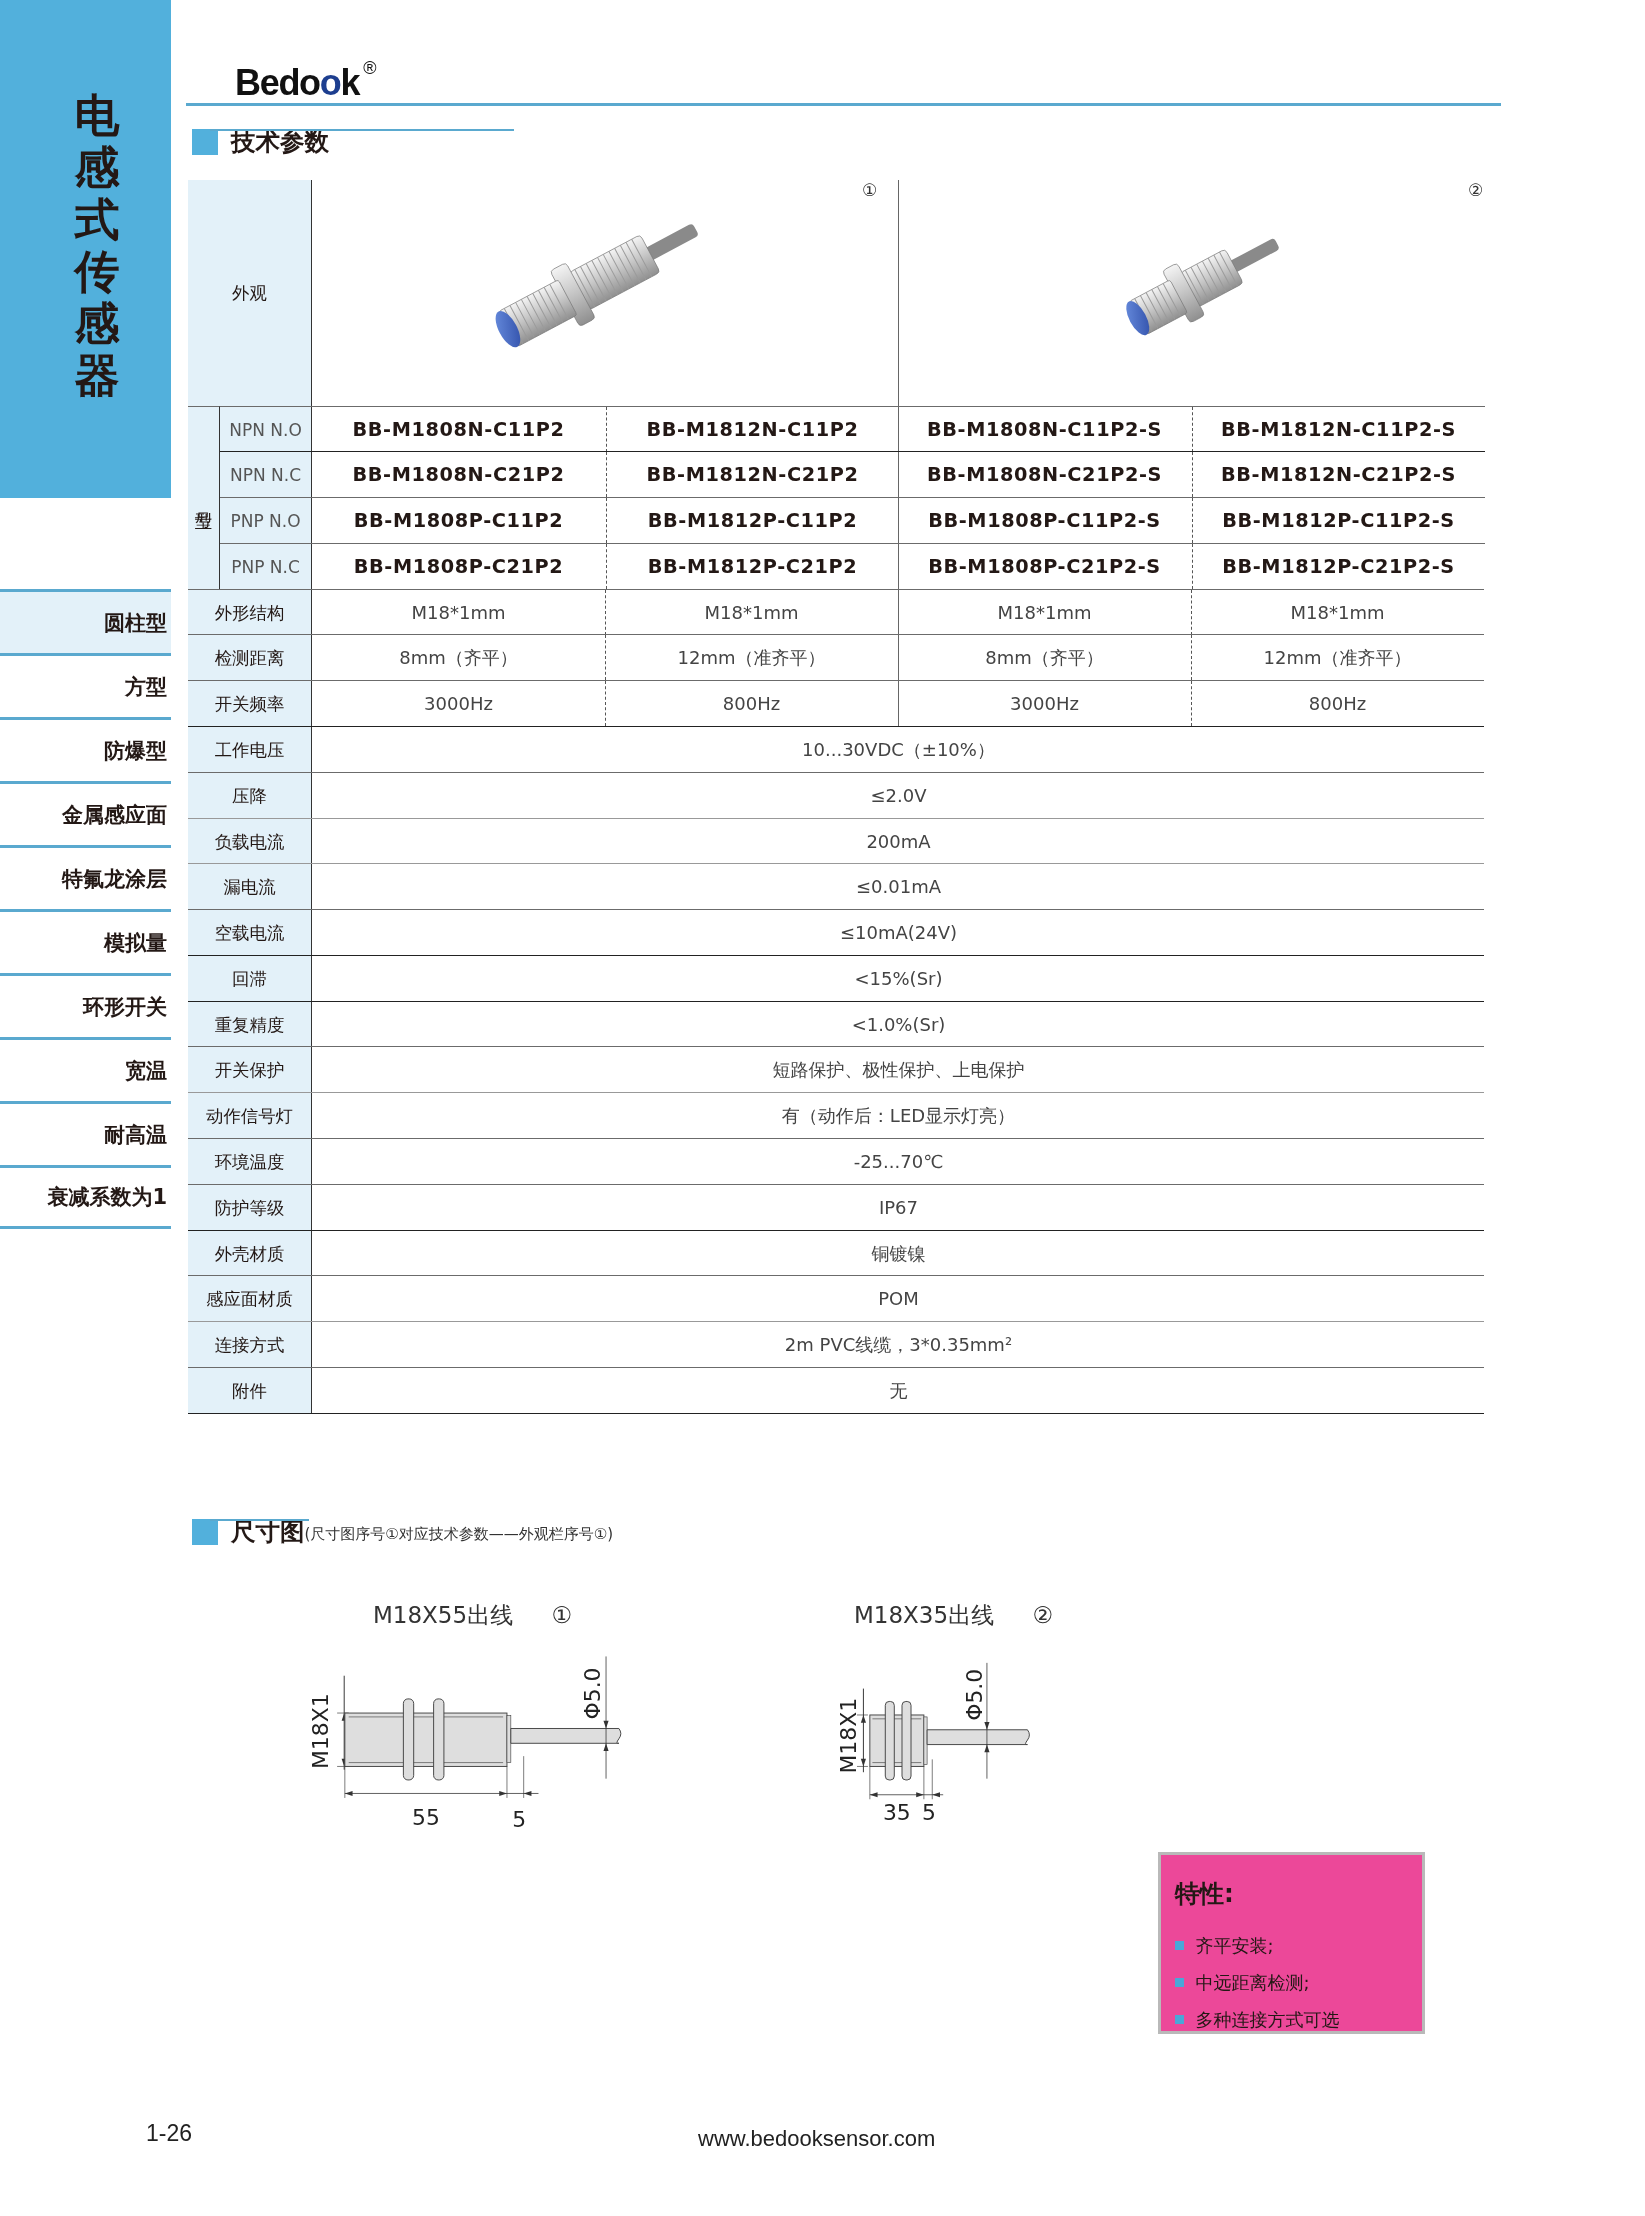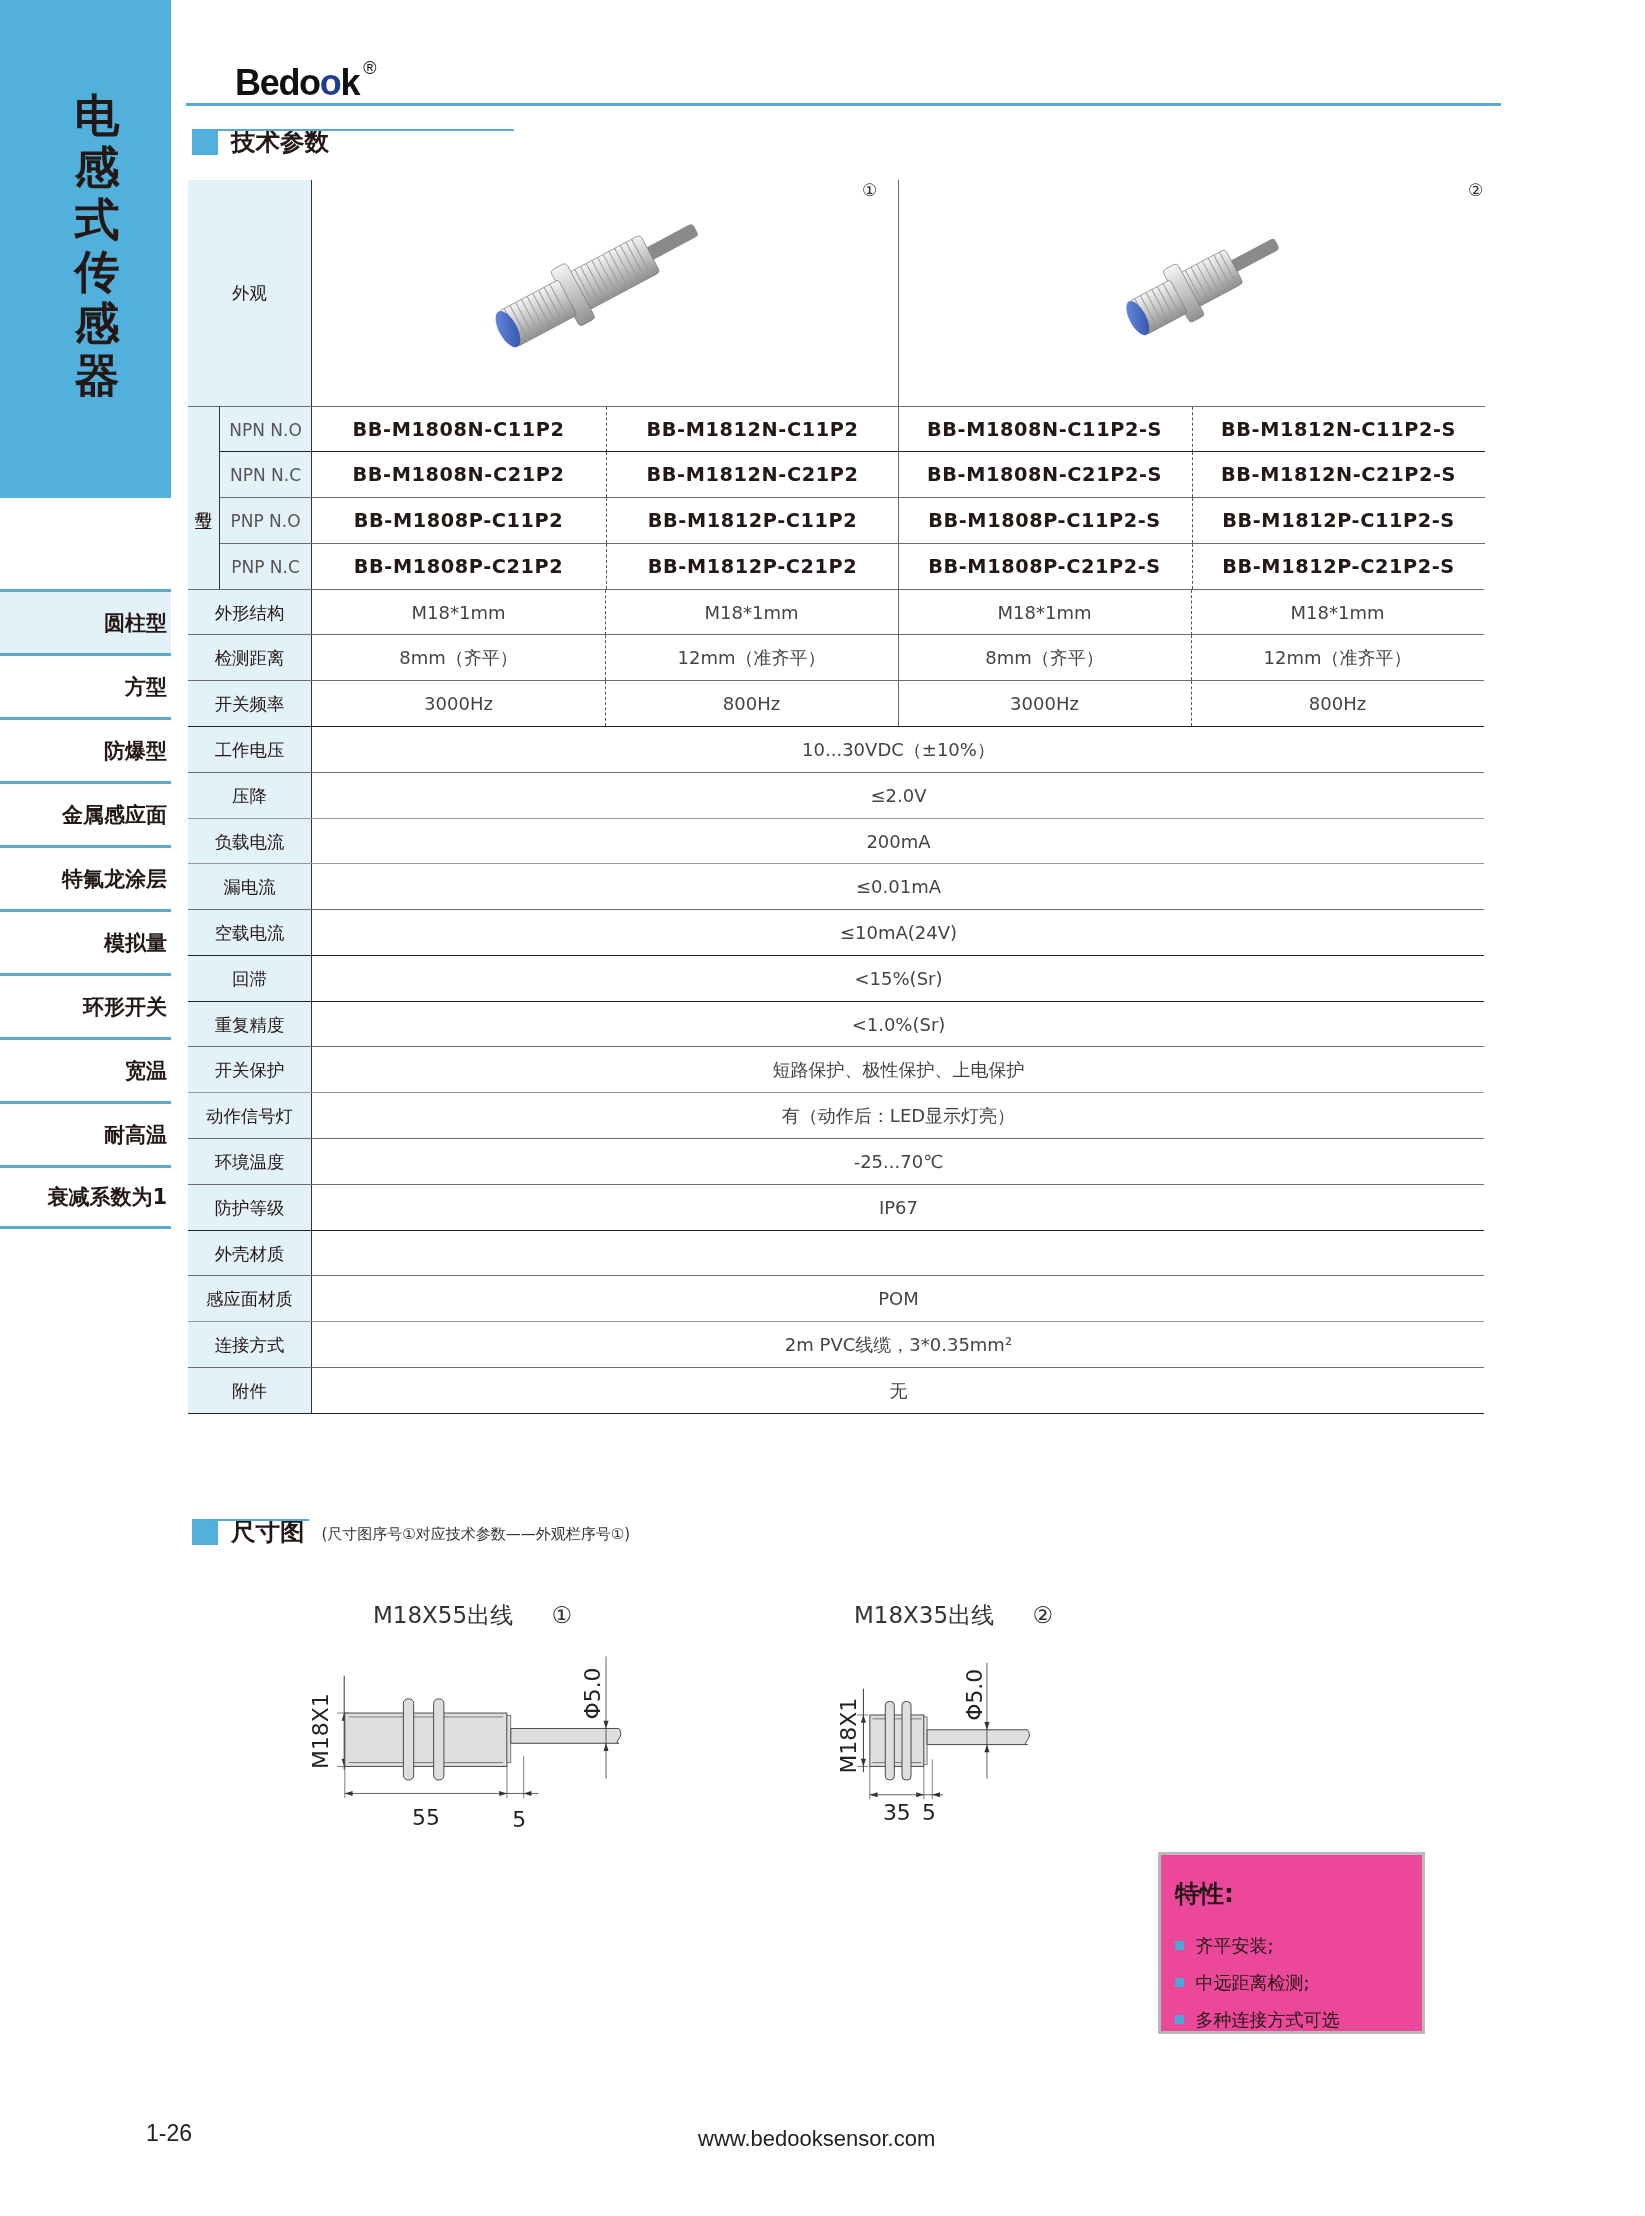--- a/index.html
+++ b/index.html
@@ -22,21 +22,21 @@
   
   .logo { left:235px; top:62px; font-family:"Liberation Sans", sans-serif; font-weight:bold; font-size:36px; letter-spacing:-1.3px; color:#111; }
   .logo .o2 { color:#1d3e8f; }
   .logo sup { font-size:18px; font-weight:normal; margin-left:3.9px; vertical-align:top; position:relative; top:-3.9px; }
   .head-line { left:186px; top:103px; width:1315px; height:3.2px; background:#5aa9cf; }
 
   .sec-title { display:flex; align-items:flex-end;padding-left:8px; }
   .sec-block { width:26px; height:26px; background:#52b0dc; }
   .sec-overline { position:absolute; left:26px; top:0; height:1.9px; background:#5aa9cf; }
   .sec-text { font-size:24.5px; font-weight:bold; margin-left:13px; line-height:26px; color:#231815; }
-  .sec-sub { font-size:15px; margin-left:17px; line-height:22px; color:#333; }
+  .sec-sub { font-size:15px; line-height:22px; color:#333; }
 
   
   .tbl { left:188px; top:180px; width:1296px; }
   .row { position:absolute; left:0; width:1296px; border-top:1.3px solid #6b6b6b; box-sizing:border-box; }
   .row.dark { border-top-color:#222; }
   .lbl { position:absolute; left:0; top:0; width:124px; height:100%; background:#e3f1f9; border-right:1.9px solid #333; box-sizing:border-box;
          display:flex; align-items:center; justify-content:center; font-size:17.4px; color:#231815; }
   .val { position:absolute; top:0; height:100%; display:flex; align-items:center; justify-content:center; font-size:18px; color:#444; }
   .val.model { font-weight:bold; font-size:19.3px; color:#231815; letter-spacing:0.6px; }
   .vsep { position:absolute; top:0; height:100%; width:0; }
@@ -316,20 +316,21 @@
   <div class="row" style="top:958px; height:46px;">
     <div class="lbl">环境温度</div>
     <div class="val" style="left:124px; width:1173px;">-25...70℃</div>
   </div>
   <div class="row" style="top:1004px; height:46px;">
     <div class="lbl">防护等级</div>
     <div class="val" style="left:124px; width:1173px;">IP67</div>
   </div>
   <div class="row dark" style="top:1050px; height:46px;">
     <div class="lbl">外壳材质</div>
+    <div class="val" style="left:124px; width:1173px;">铜镀镍</div>
   </div>
   <div class="row" style="top:1095px; height:46px;">
     <div class="lbl">感应面材质</div>
     <div class="val" style="left:124px; width:1173px;">POM</div>
   </div>
   <div class="row" style="top:1141px; height:46px; border-top-color:#999;">
     <div class="lbl">连接方式</div>
     <div class="val" style="left:124px; width:1173px;">2m PVC线缆，3*0.35mm²</div>
   </div>
   <div class="row" style="top:1187px; height:46px;">

